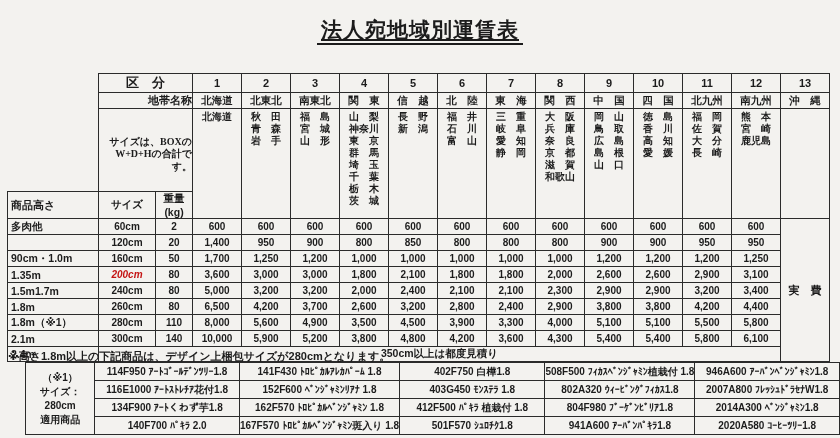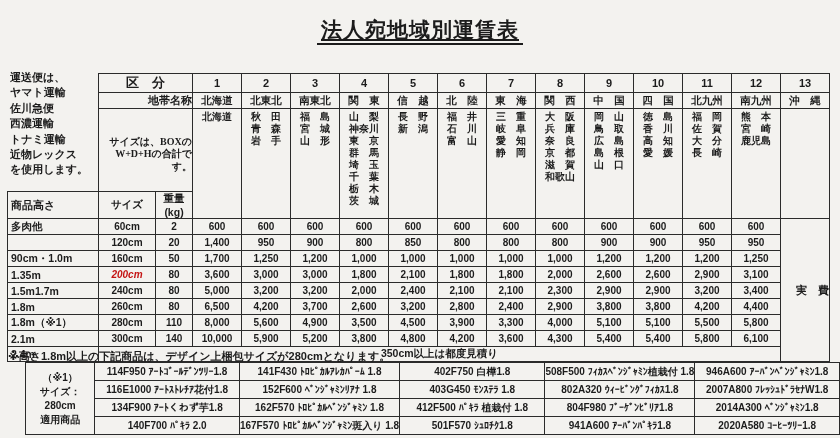--- a/index.html
+++ b/index.html
@@ -34,21 +34,21 @@
   .num{font-size:11px;}
   .znamehdr{font-size:11px;text-align:right;padding-left:4px;}
   .zname{font-size:10.5px;}
   .pref{vertical-align:top;font-size:10px;line-height:12px;padding-top:2px;}
   .boxnote{vertical-align:bottom;text-align:right;font-size:10px;line-height:12.5px;padding:0 0 18px 2px;font-family:Liberation Serif, serif;}
   .hh{font-size:11px;text-align:left;padding-left:3px;}
   .sh,.wh{font-size:10.5px;}
   .hl{font-size:10.5px;text-align:left;padding-left:3px;white-space:nowrap;}
   .sz,.wt,.pr{font-size:10px;}
   .sz.red{color:#c41212;font-style:italic;}
-  .jpcost{font-size:11px;text-align:right;}
+  .jpcost{font-size:11px;}
   .note350{font-size:10.5px;}
 
   
   .footnote{
     position:absolute;top:349px;left:8px;
     font-size:11px;font-weight:bold;
   }
 
   
   .products{position:absolute;top:362px;left:25px;}
@@ -58,29 +58,20 @@
 </style>
 </head>
 <body>
 
 <div class="page">
 
   <div class="title">
     <span>法人宛地域別運賃表</span>
   </div>
 
-  <div class="carrier">
-      <div>運送便は、</div>
-      <div>ヤマト運輸</div>
-      <div>佐川急便</div>
-      <div>西濃運輸</div>
-      <div>トナミ運輸</div>
-      <div>近物レックス</div>
-      <div>を使用します。</div>
-    </div>
 
   <table class="main">
     <colgroup id="main-cols">
         <col style="width: 91px;">
         <col style="width: 57px;">
         <col style="width: 37px;">
         <col style="width: 49px;">
         <col style="width: 49px;">
         <col style="width: 49px;">
         <col style="width: 49px;">

